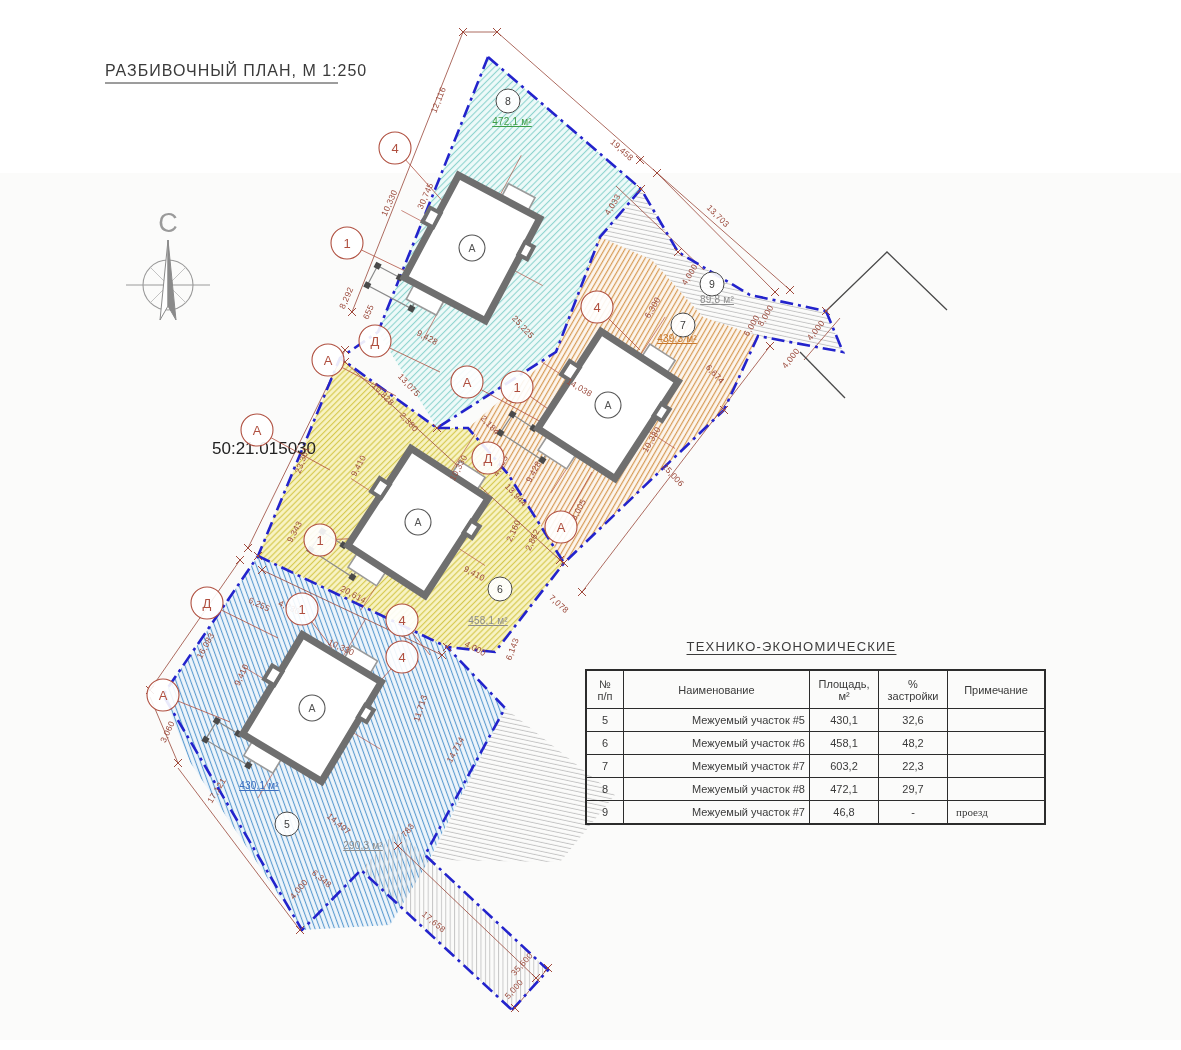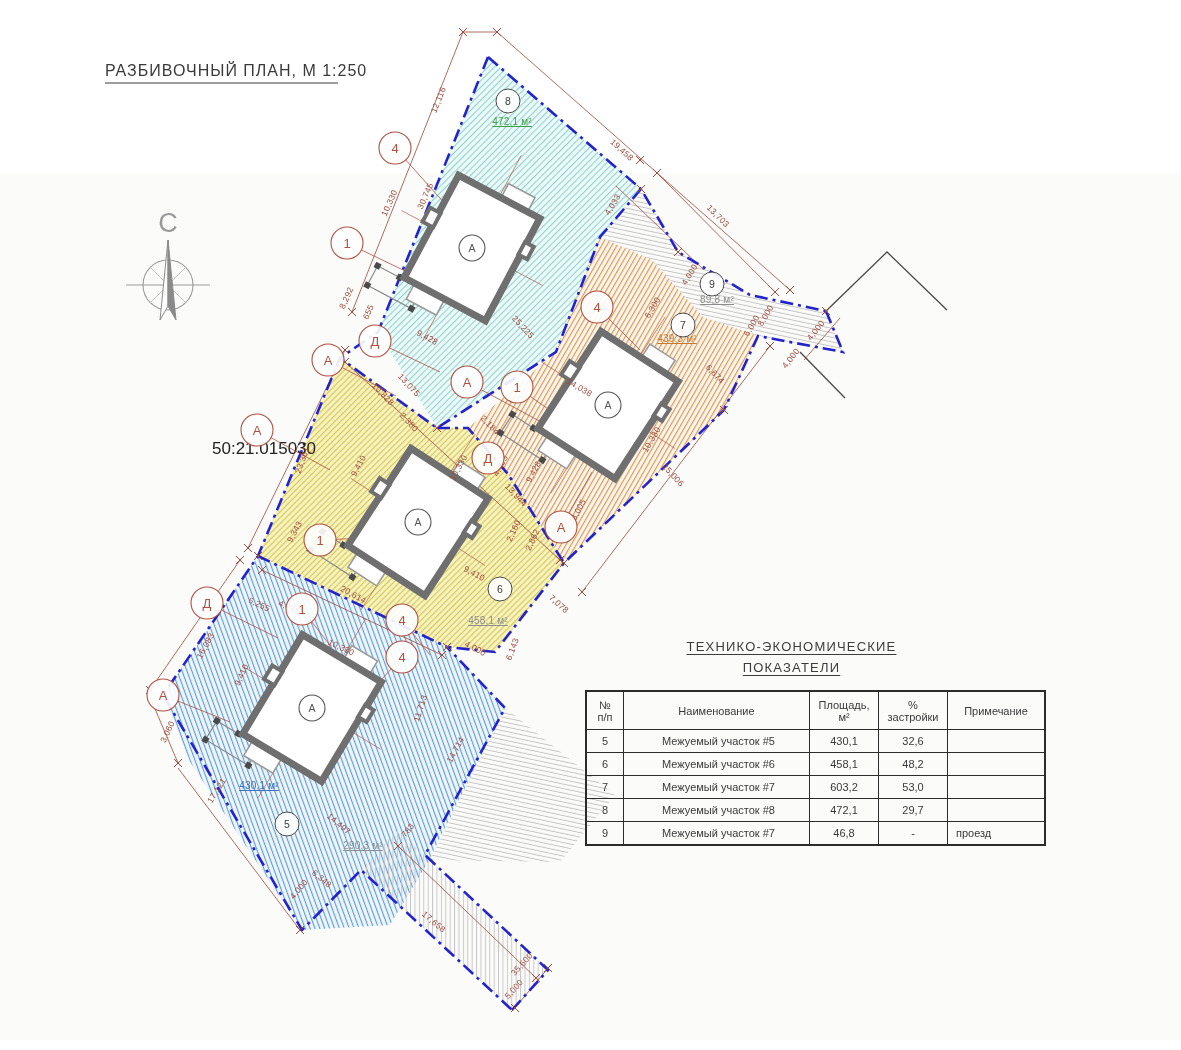--- a/index.html
+++ b/index.html
@@ -11,22 +11,22 @@
   .tbl-wrap{position:absolute;left:585px;top:636px;width:413px;}
   .tbl-title{width:413px;text-align:center;font-size:13px;letter-spacing:1.2px;
              color:#3c3c3c;line-height:21px;}
   .tbl-title span{text-decoration:underline;text-underline-offset:3px;}
   table.teo{border-collapse:collapse;margin-top:12px;width:413px;
             font-size:11px;color:#3a3a3a;table-layout:fixed;}
   table.teo th,table.teo td{border:1px solid #2c2c2c;padding:0 4px;
             height:22px;text-align:center;font-weight:normal;line-height:12px;}
   table.teo th{height:37px;}
   table.teo{border:2px solid #2c2c2c;}
-  table.teo td.name{text-align:center;padding-left:8px;}
-  table.teo td.note{text-align:left;padding-left:8px;}
+  table.teo td.name{text-align:right;padding-left:8px;}
+  table.teo td.note{text-align:left;padding-left:8px;font-family:Liberation Serif, serif;}
   .c0{width:28px;}.c1{width:177px;}.c2{width:60px;}.c3{width:60px;}.c4{width:88px;}
   
   text.dim{font-size:8.5px;fill:#9b4a3c;letter-spacing:.3px;}
   text.area{font-size:10px;letter-spacing:.2px;text-decoration:underline;}
   text.axis{font-size:13px;fill:#b05040;}
   text.pnum{font-size:10.5px;fill:#3c3c3c;}
   text.bldg{font-size:10.5px;fill:#555;}
 </style>
 </head>
 <body>
@@ -492,21 +492,20 @@
         <g>
           <circle cx="287" cy="824" r="12" fill="rgba(255,255,255,0.92)" stroke="#4a4a4a" stroke-width="1"></circle>
           <text x="287" y="827.8" text-anchor="middle" class="pnum">5</text>
         </g>
       </g>
 </svg>
 
 <div class="tbl-wrap">
   <div class="tbl-title">
     <div><span>ТЕХНИКО-ЭКОНОМИЧЕСКИЕ</span></div>
-    <div><span>ПОКАЗАТЕЛИ</span></div>
   </div>
   <table class="teo">
     <thead>
           <tr id="teo-head">
             <th class="c0">
               <div>№</div>
               <div>п/п</div>
             </th>
             <th class="c1">
               <div>Наименование</div>
@@ -536,21 +535,21 @@
             <td class="c0">6</td>
             <td class="c1 name">Межуемый участок #6</td>
             <td class="c2">458,1</td>
             <td class="c3">48,2</td>
             <td class="c4 note"></td>
           </tr>
           <tr>
             <td class="c0">7</td>
             <td class="c1 name">Межуемый участок #7</td>
             <td class="c2">603,2</td>
-            <td class="c3">53,0</td>
+            <td class="c3">22,3</td>
             <td class="c4 note"></td>
           </tr>
           <tr>
             <td class="c0">8</td>
             <td class="c1 name">Межуемый участок #8</td>
             <td class="c2">472,1</td>
             <td class="c3">29,7</td>
             <td class="c4 note"></td>
           </tr>
           <tr>

